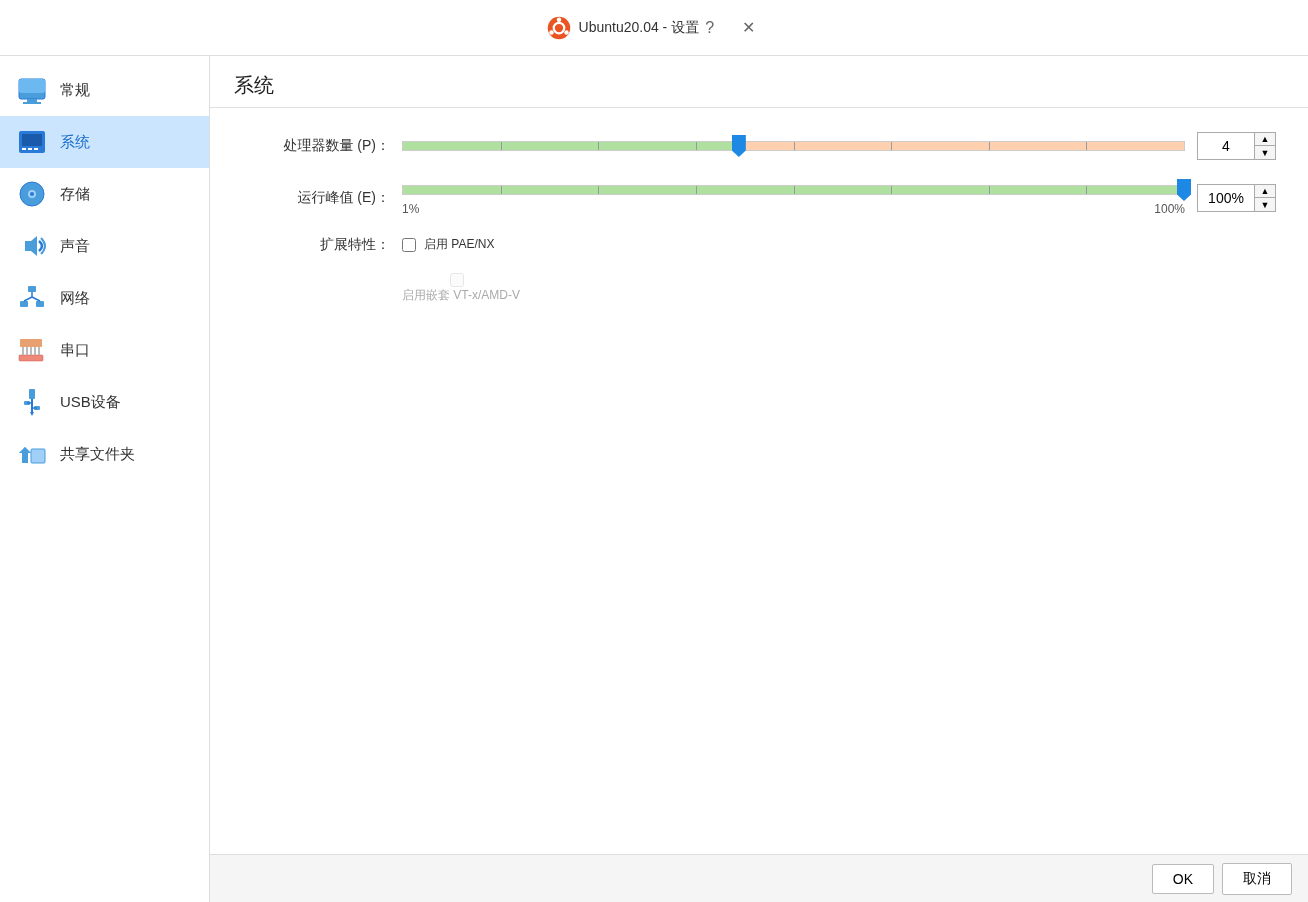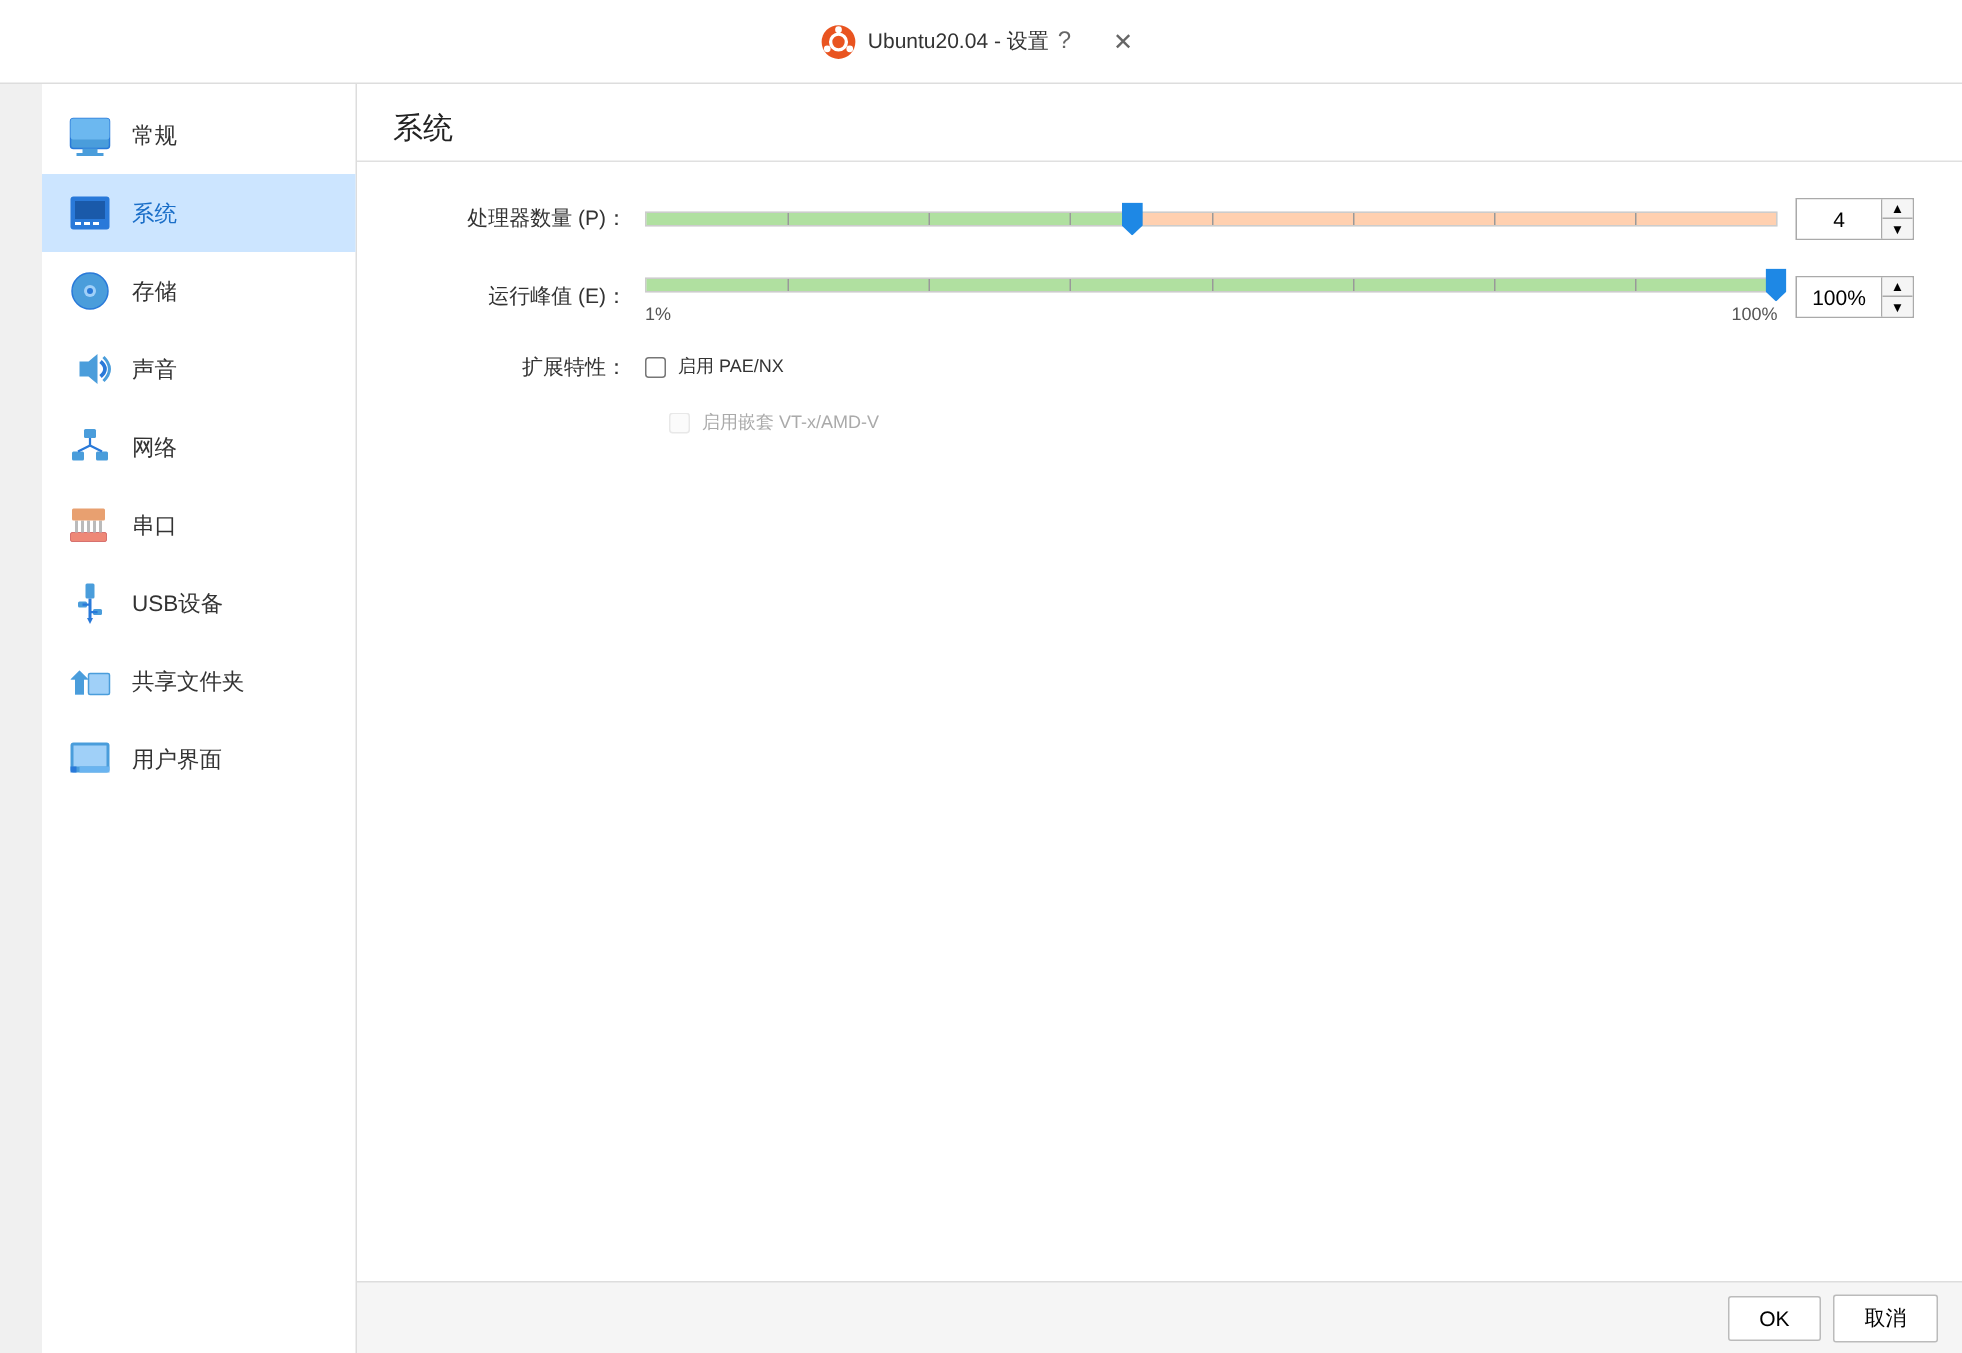--- a/index.html
+++ b/index.html
@@ -54,21 +54,20 @@
     }
 
     
     .sidebar {
       width: 210px;
       background: #ffffff;
       border-right: 1px solid #ddd;
       padding: 8px 0;
       display: flex;
       flex-direction: column;
-      margin-left: 28px;
     }
     .sidebar-item {
       display: flex;
       align-items: center;
       gap: 12px;
       padding: 10px 16px;
       cursor: pointer;
       font-size: 15px;
       color: #333;
     }
@@ -391,31 +390,20 @@
       <div class="sidebar-icon">
         <svg width="30" height="30" viewBox="0 0 30 30">
           <path d="M2 14 L8 8 L14 14 L11 14 L11 24 L5 24 L5 14 Z" fill="#6ab4f0"></path>
           <path d="M2 14 L8 8 L14 14 L11 14 L11 24 L5 24 L5 14 Z" fill="#4a9ddb"></path>
           <rect x="14" y="10" width="14" height="14" rx="1" fill="#a0d0f8" stroke="#4a9ddb" stroke-width="1"></rect>
         </svg>
       </div>
       <span>共享文件夹</span>
     </div>
 
-    <div class="sidebar-item">
-      <div class="sidebar-icon">
-        <svg width="30" height="30" viewBox="0 0 30 30">
-          <rect x="2" y="4" width="26" height="20" rx="2" fill="#4a9ddb"></rect>
-          <rect x="4" y="6" width="22" height="14" fill="#a0d0f8"></rect>
-          <rect x="2" y="20" width="4" height="4" fill="#2979d9"></rect>
-          <rect x="8" y="20" width="20" height="4" fill="#6ab4f0"></rect>
-        </svg>
-      </div>
-      <span>用户界面</span>
-    </div>
 
   </div>
 
   <div class="content-area">
 
     <div class="content-header">
       <h2>系统</h2>
     </div>
 
 
@@ -491,21 +479,21 @@
         </div>
       </div>
 
       <div class="expand-row">
         <div class="setting-label">扩展特性：</div>
         <div style="display:flex;flex-direction:column;gap:10px;">
           <div class="checkbox-row" style="margin-left:0;">
             <input type="checkbox" id="pae" style="">
             <label for="pae">启用 PAE/NX</label>
           </div>
-          <div class="checkbox-row disabled" style="margin-left:16px;">
+          <div class="checkbox-row disabled" style="margin-left:0;flex-direction:column;">
             <input type="checkbox" id="vtx" disabled="" style="">
             <label for="vtx" style="color:#aaa;">启用嵌套 VT-x/AMD-V</label>
           </div>
         </div>
       </div>
 
     </div>
 
     <div class="bottom-bar">
       <button class="bottom-btn">OK</button>

